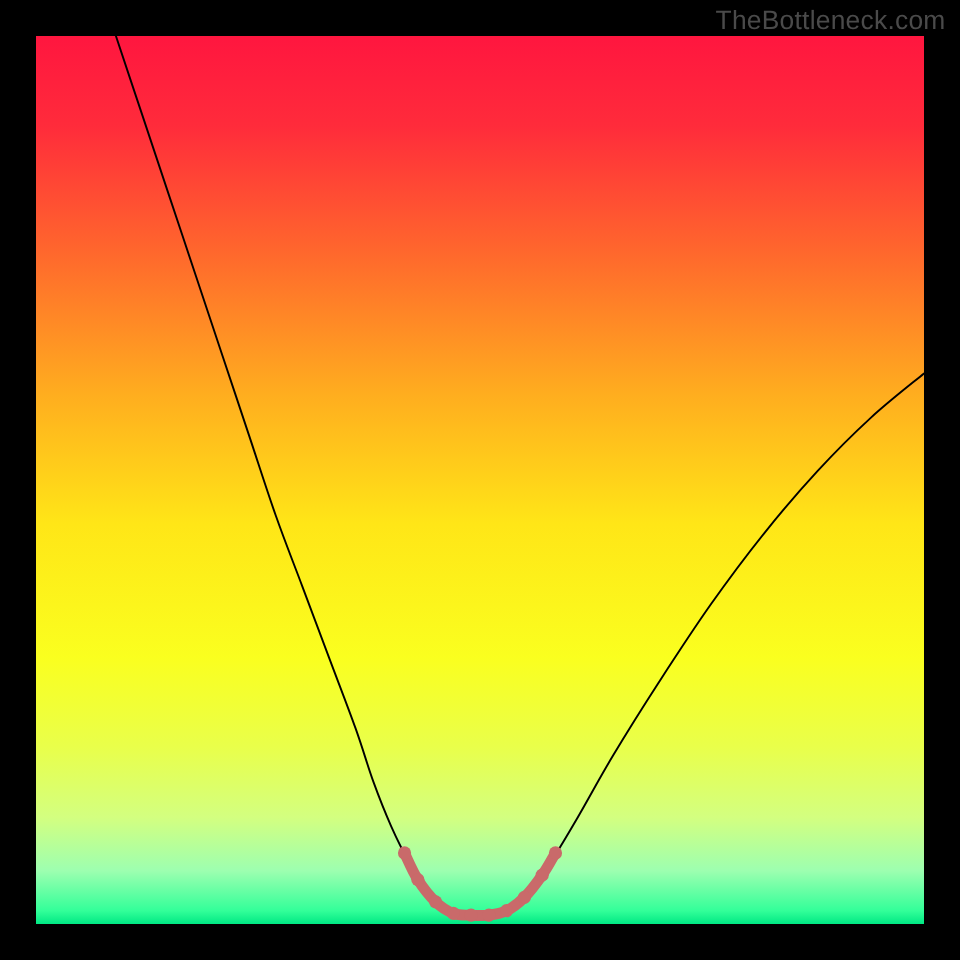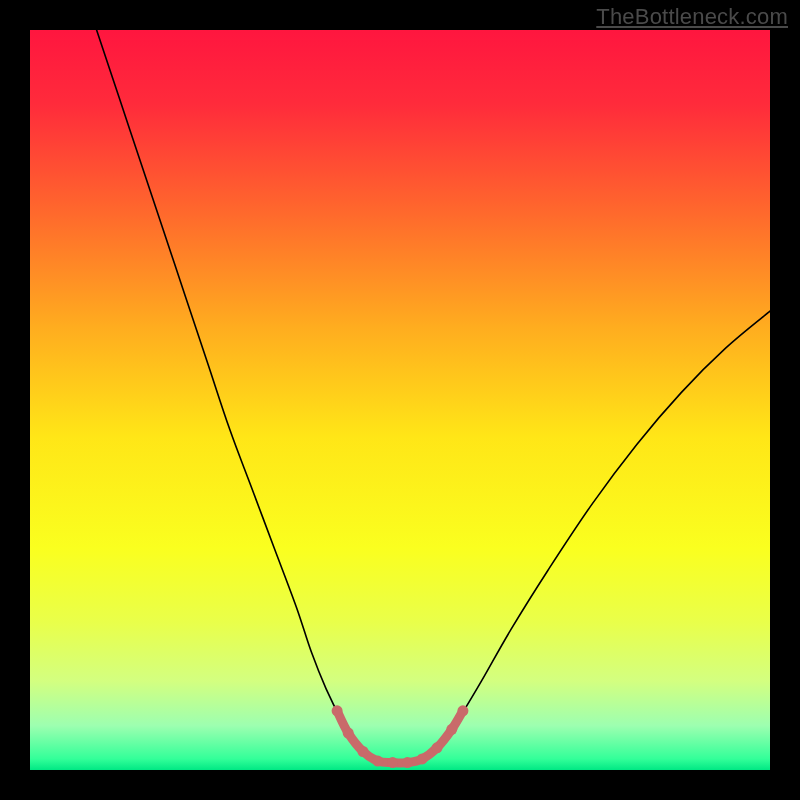--- a/index.html
+++ b/index.html
@@ -19,21 +19,20 @@
   }
   .watermark {
     position: absolute;
     top: 4px;
     right: 12px;
     color: #4a4a4a;
     font-size: 22px;
     font-weight: 500;
     letter-spacing: 0.2px;
     z-index: 10;
-    text-decoration: underline;
   }
   .plot-area {
     position: absolute;
     left: 30px;
     top: 30px;
     width: 740px;
     height: 740px;
   }
   svg {
     display: block;

